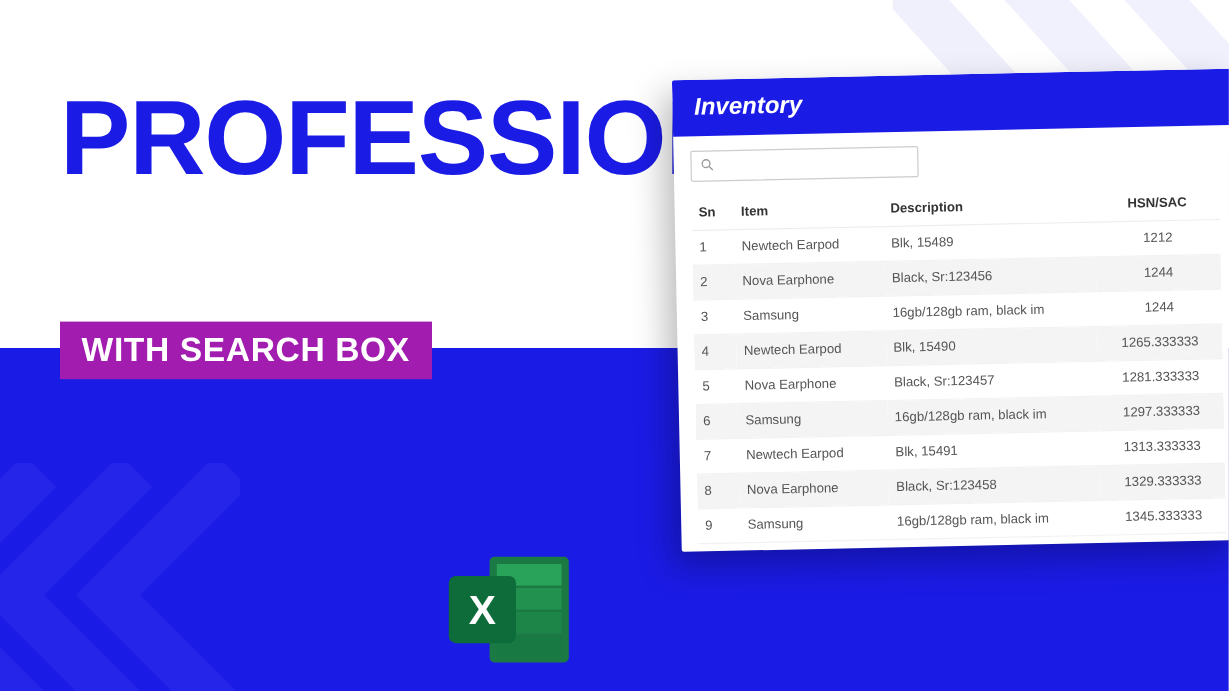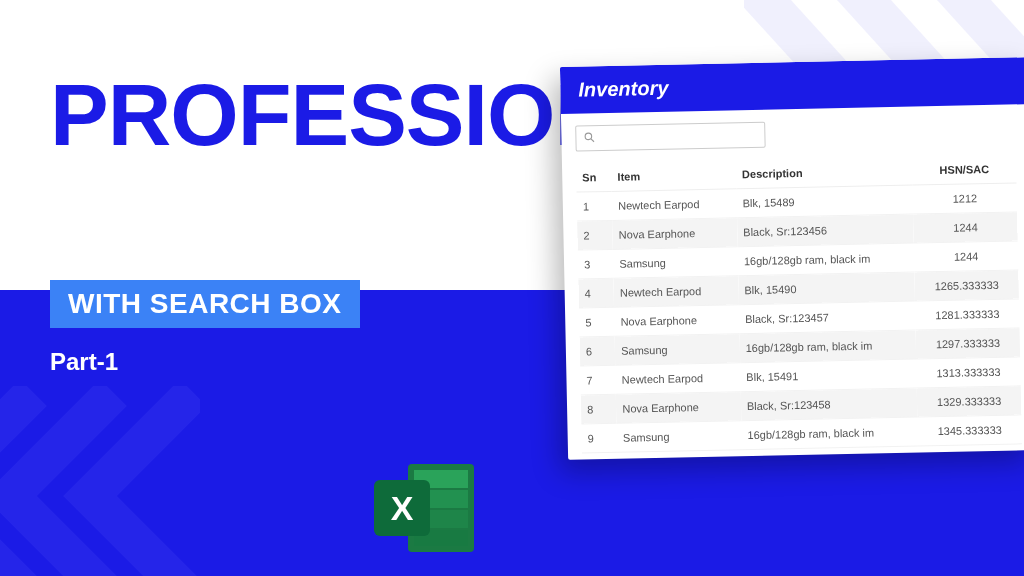--- a/index.html
+++ b/index.html
@@ -71,26 +71,26 @@
     font-size: 88px;
     font-weight: 900;
     line-height: 0.95;
     color: #ffffff;
     letter-spacing: -1px;
     text-transform: uppercase;
     margin-top: 2px;
   }
   .badge {
     display: inline-block;
-    background: #3b82f6;
+    background: #a21caf;
     color: #ffffff;
     font-weight: 800;
     font-size: 28px;
     padding: 8px 18px;
-    margin-top: 38px;
+    margin-top: 26px;
     letter-spacing: 0.5px;
   }
   .part {
     color: #ffffff;
     font-size: 24px;
     font-weight: 600;
     margin-top: 20px;
   }
 
   
@@ -198,21 +198,20 @@
       <polyline points="120,20 220,130 120,240"></polyline>
       <polyline points="220,20 320,130 220,240"></polyline>
     </g>
   </svg>
 </div>
 
 <div class="heading">
   <div class="title-line1">PROFESSIONAL</div>
   <div class="title-line2">TABLE</div>
   <div class="badge">WITH SEARCH BOX</div>
-  <div class="part">Part-1</div>
 </div>
 
 <div class="excel-icon">
   <svg viewBox="0 0 110 100" width="110" height="100">
     <rect x="38" y="6" width="66" height="88" rx="4" fill="#1b7a43"></rect>
     <rect x="44" y="12" width="54" height="18" fill="#2aa35a"></rect>
     <rect x="44" y="32" width="54" height="18" fill="#229150"></rect>
     <rect x="44" y="52" width="54" height="18" fill="#1e8549"></rect>
     <rect x="44" y="72" width="54" height="16" fill="#187a42"></rect>
     <rect x="4" y="22" width="56" height="56" rx="6" fill="#0e6b3a"></rect>

